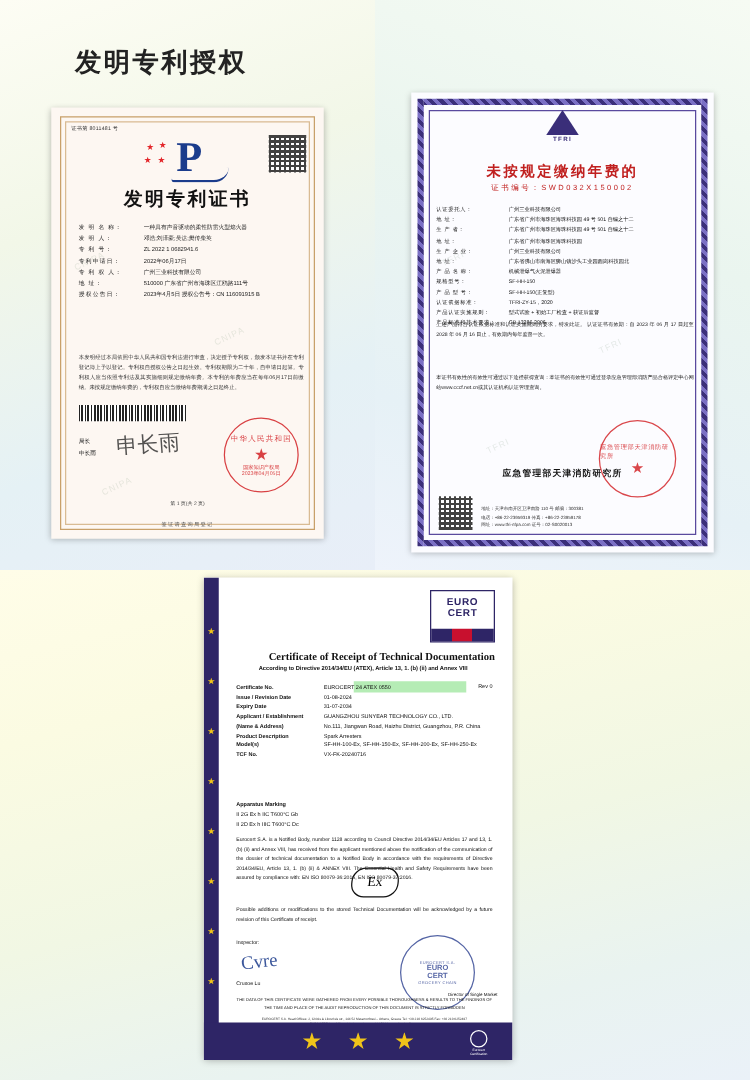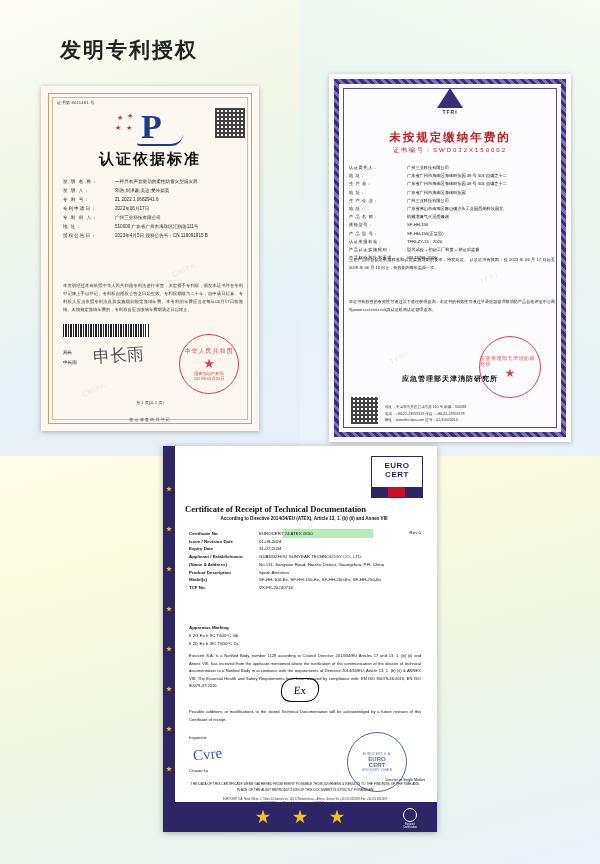--- a/index.html
+++ b/index.html
@@ -239,22 +239,22 @@
     background-color: #fff; opacity: .85;
   }
   .c2-foot {
     position: absolute; left: 56px; right: 16px; bottom: 18px;
     font-size: 3.6px; color: #333; line-height: 1.85;
   }
 
   
   .cert3 {
     position: absolute;
-    left: 163px; top: 446px;
-    width: 274px; height: 386px;
+    left: 163px; top: 462px;
+    width: 247px; height: 386px;
     background: #ffffff;
     box-shadow: 0 1px 6px rgba(0,0,0,.3);
     overflow: hidden;
   }
   .c3-leftbar {
     position: absolute; left: 0; top: 0; bottom: 0;
     width: 12px;
     background: #2e2566;
   }
   .c3-leftbar .dot {
@@ -280,21 +280,21 @@
     text-align: center;
   }
   .c3-badge .eu { font-size: 8px; font-weight: bold; color: #2e2566; margin-top: 4px; letter-spacing: .5px;}
   .c3-badge .cert { font-size: 8px; font-weight: bold; color: #2e2566; letter-spacing: .5px;}
   .c3-badge .stripes {
     position: absolute; left: 0; right: 0; bottom: 0; height: 10px;
     background: linear-gradient(90deg,#2e2566 0 33%, #c8102e 33% 66%, #2e2566 66% 100%);
   }
   .c3-title {
     position: absolute; left: 22px; right: 14px; top: 58px;
-    text-align: left;
+    text-align: right;
     font-size: 8.5px; font-weight: bold; color: #111;
     font-family: "Liberation Serif", serif;
   }
   .c3-sub {
     position: absolute; left: 22px; right: 14px; top: 70px;
     text-align: center; font-size: 4.6px; font-weight: bold; color: #111;
   }
   .c3-table {
     position: absolute; left: 26px; right: 14px; top: 84px;
     font-size: 4.4px; color: #111; line-height: 1.75;
@@ -402,21 +402,21 @@
       <div class="c1-logo">
         <span class="star" style="left:4px; top:2px;">★</span>
         <span class="star" style="left:14px; top:0px;">★</span>
         <span class="star" style="left:2px; top:12px;">★</span>
         <span class="star" style="left:13px; top:12px;">★</span>
         <span class="p">P</span>
         <span class="swoosh"></span>
       </div>
       <div class="c1-qr"></div>
 
-      <div class="c1-title">认证依据标准</div>
+      <div class="c1-title">发明专利证书</div>
 
       <div class="c1-fields">
         <div class="row">
             <span class="k">发 明 名 称：</span>
             <span class="v">一种具有声音驱动的柔性防雷火型熄火器</span>
           </div>
         <div class="row">
             <span class="k">发 明 人：</span>
             <span class="v">邓浩;刘泽豪;吴达;樊传柴英</span>
           </div>

